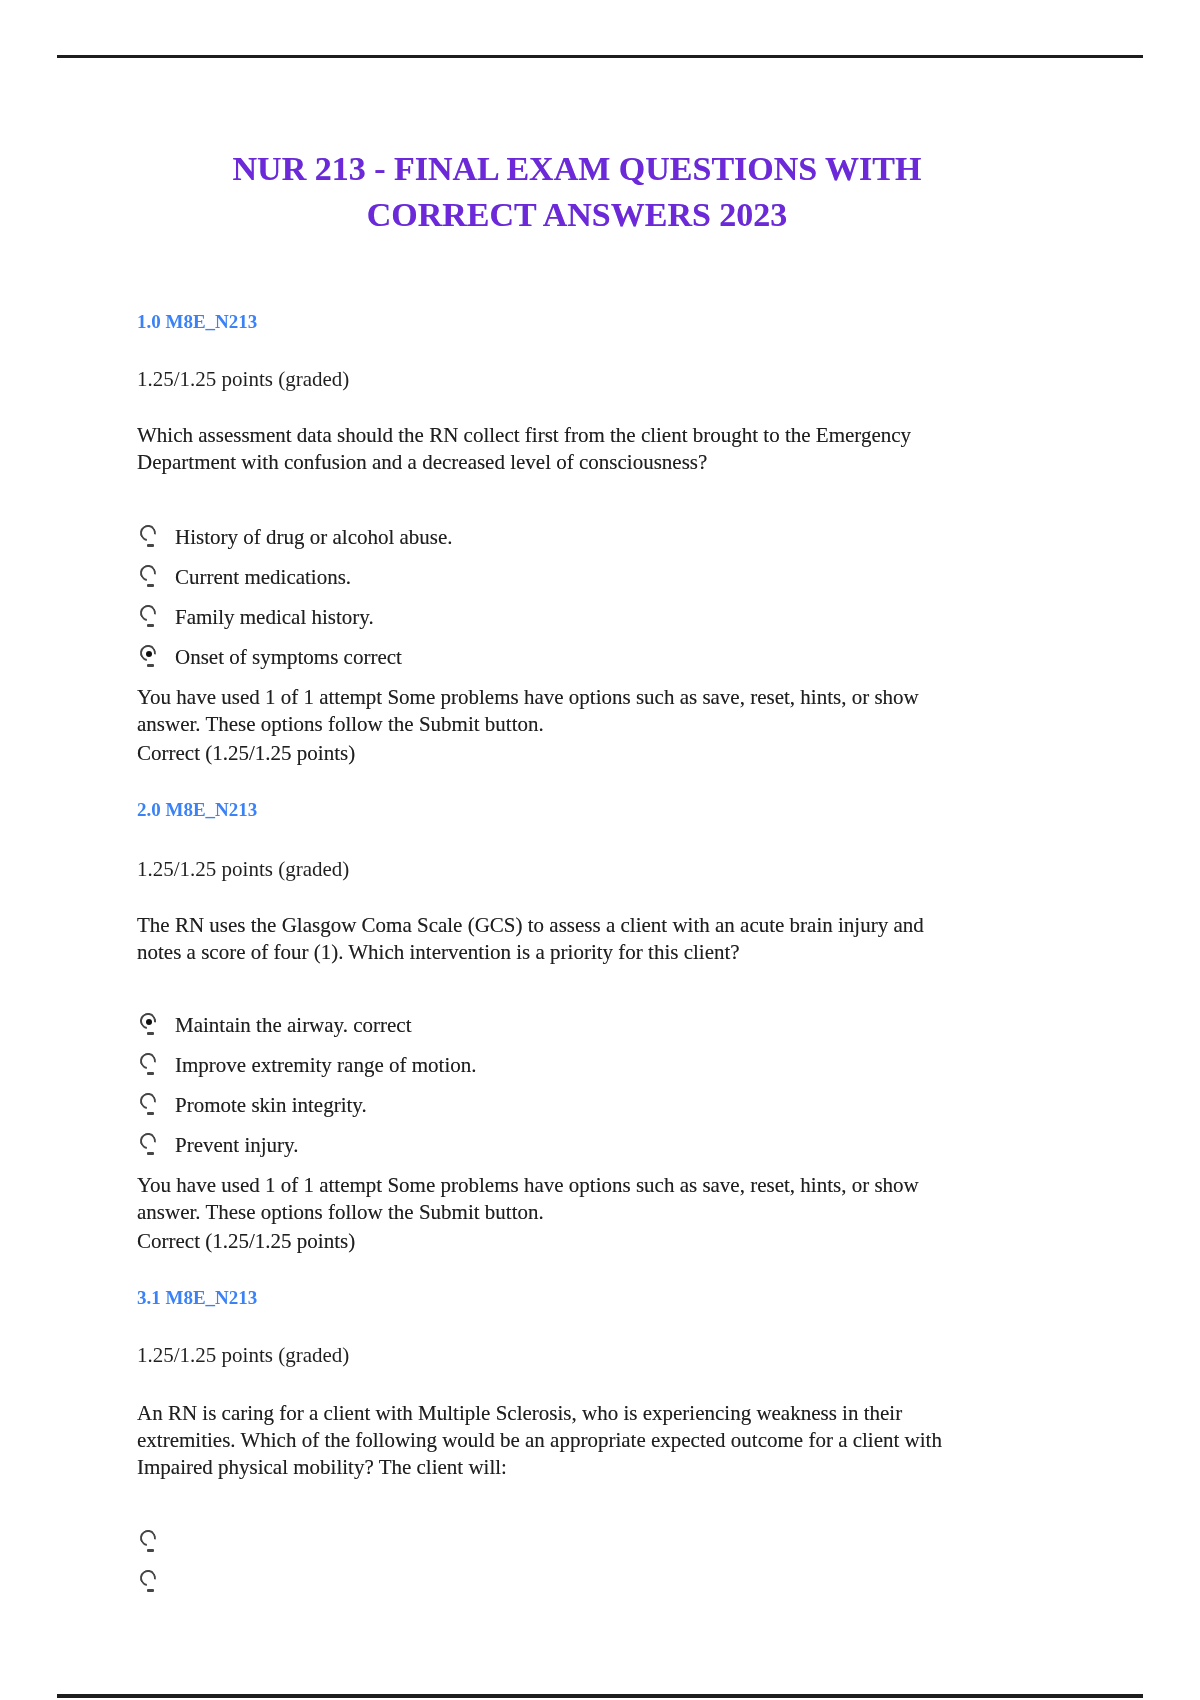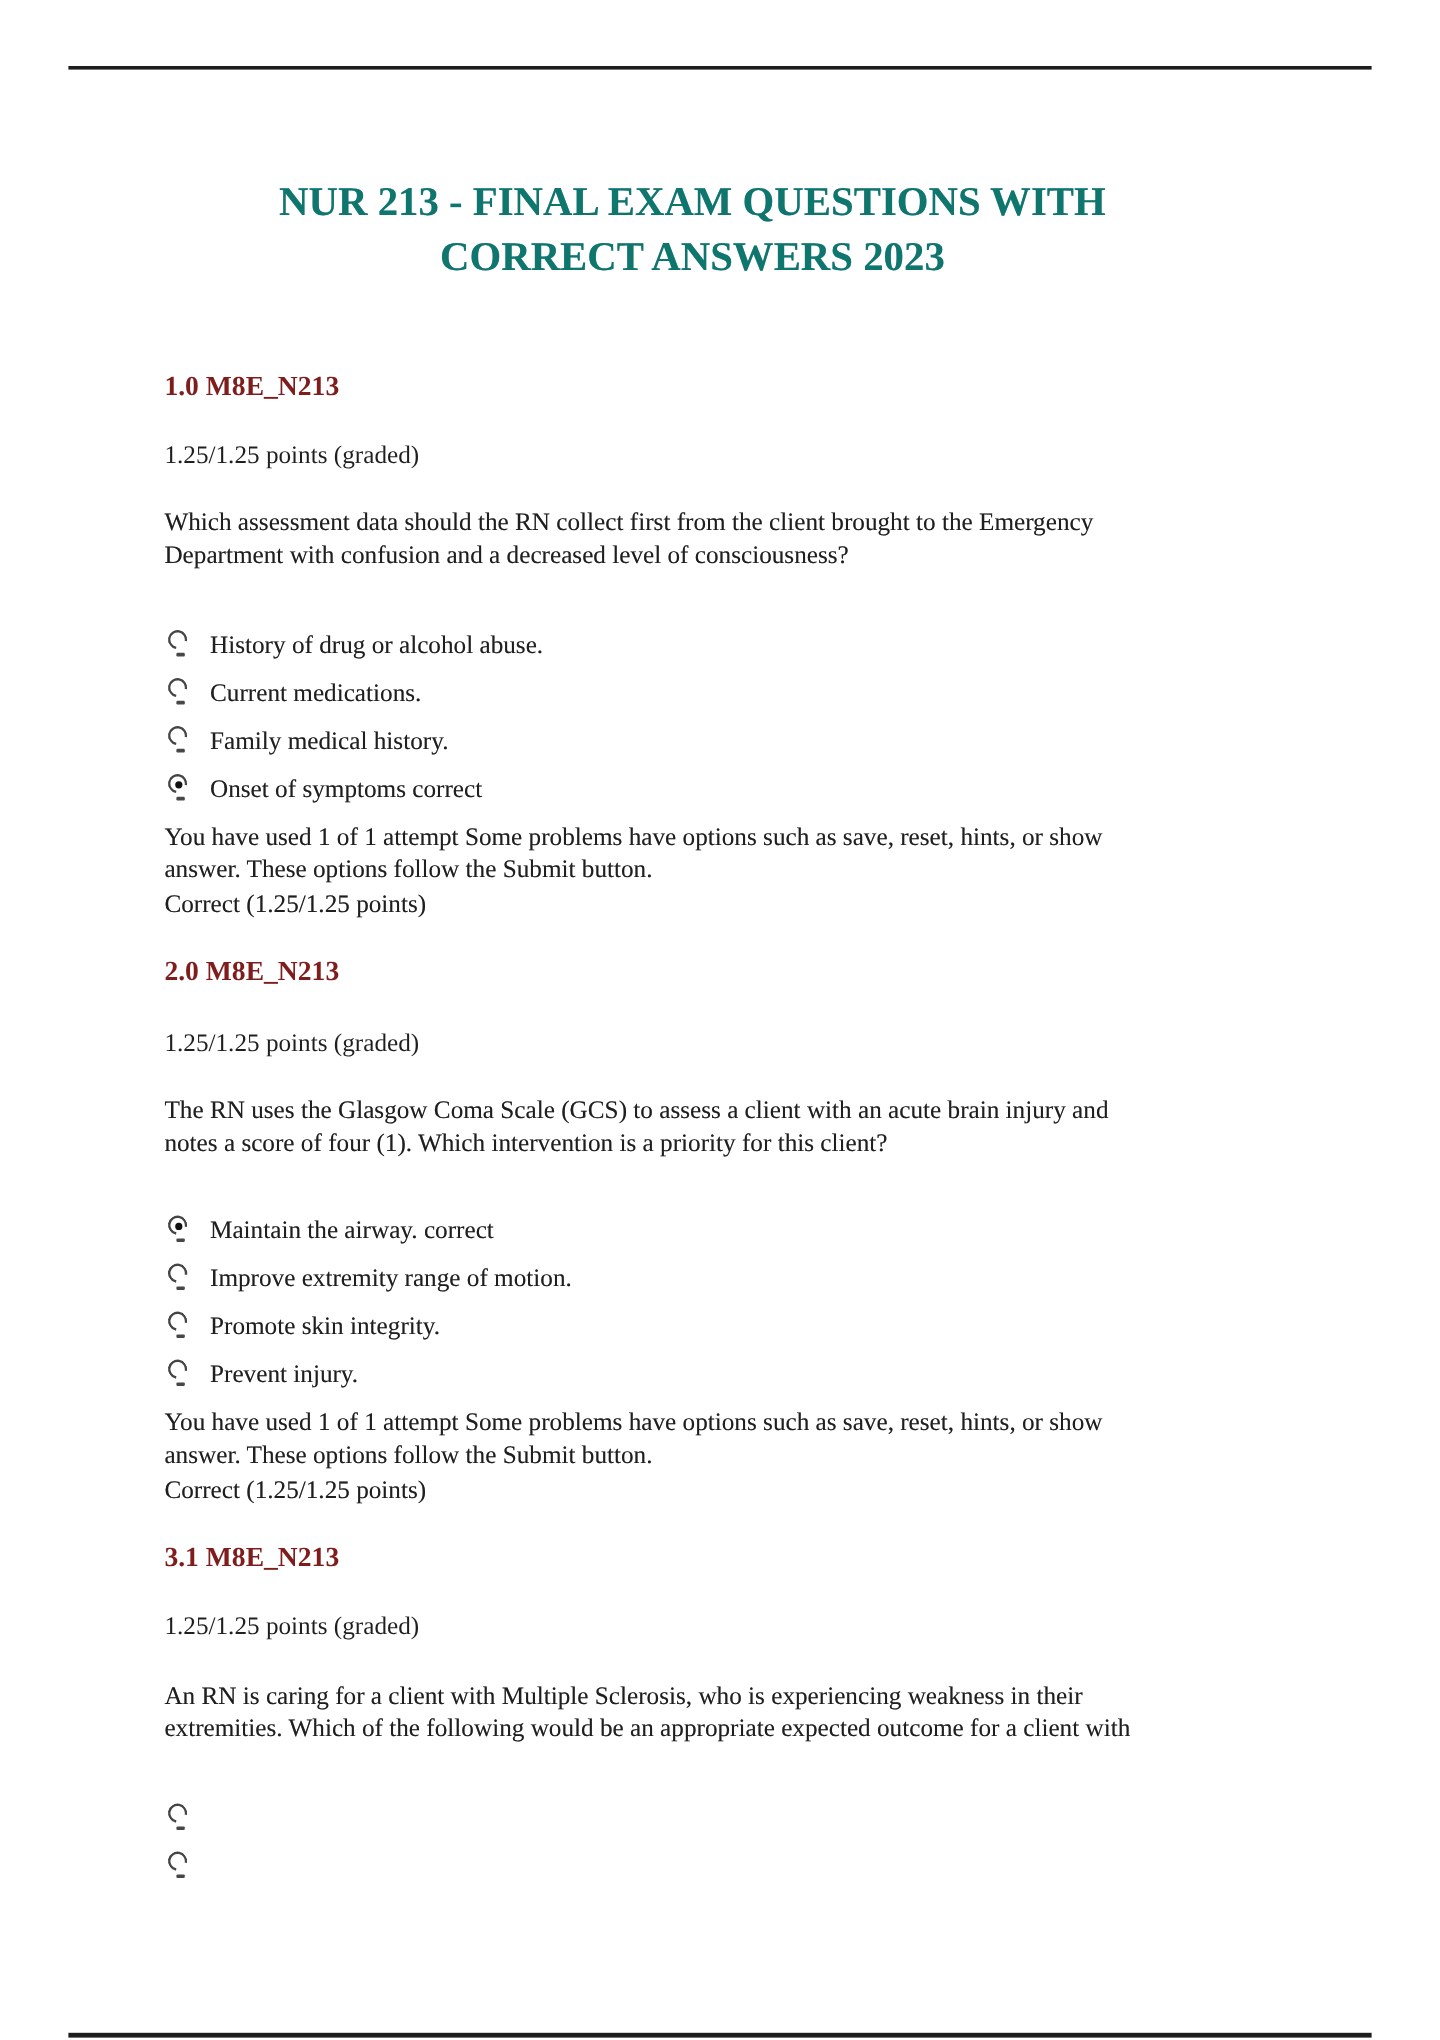--- a/index.html
+++ b/index.html
@@ -31,29 +31,29 @@
     padding: 146px 0 0 137px;
     box-sizing: border-box;
   }
 
   .doc-title {
     width: 880px;
     text-align: center;
     font-size: 34px;
     line-height: 46px;
     font-weight: bold;
-    color: #0f766e;
+    color: #6d28d9;
     text-shadow: 0 0 0.5px rgba(77,124,188,0.5);
   }
 
   .section-heading {
-    font-size: 23px;
+    font-size: 19px;
     line-height: 28px;
     font-weight: bold;
-    color: #7f1d1d;
+    color: #3b82f6;
   }
   .points-line {
     font-size: 21px;
     line-height: 26px;
     margin-top: 30px;
   }
   .question {
     margin-top: 30px;
   }
   .q-line, .a-line {
@@ -228,20 +228,21 @@
     </div>
     <div class="result-line">Correct (1.25/1.25 points)</div>
   </div>
 
   <div class="section">
     <div class="section-heading">3.1 M8E_N213</div>
     <div class="points-line">1.25/1.25 points (graded)</div>
     <div class="question" style="margin-top:32px">
       <div class="q-line">An RN is caring for a client with Multiple Sclerosis, who is experiencing weakness in their</div>
       <div class="q-line">extremities. Which of the following would be an appropriate expected outcome for a client with</div>
+      <div class="q-line">Impaired physical mobility? The client will:</div>
     </div>
     <div class="options">
       <div class="option-row">
         <span class="radio">
             <span class="circle"></span>
             <span class="dash"></span>
           </span>
       </div>
       <div class="option-row">
         <span class="radio">

